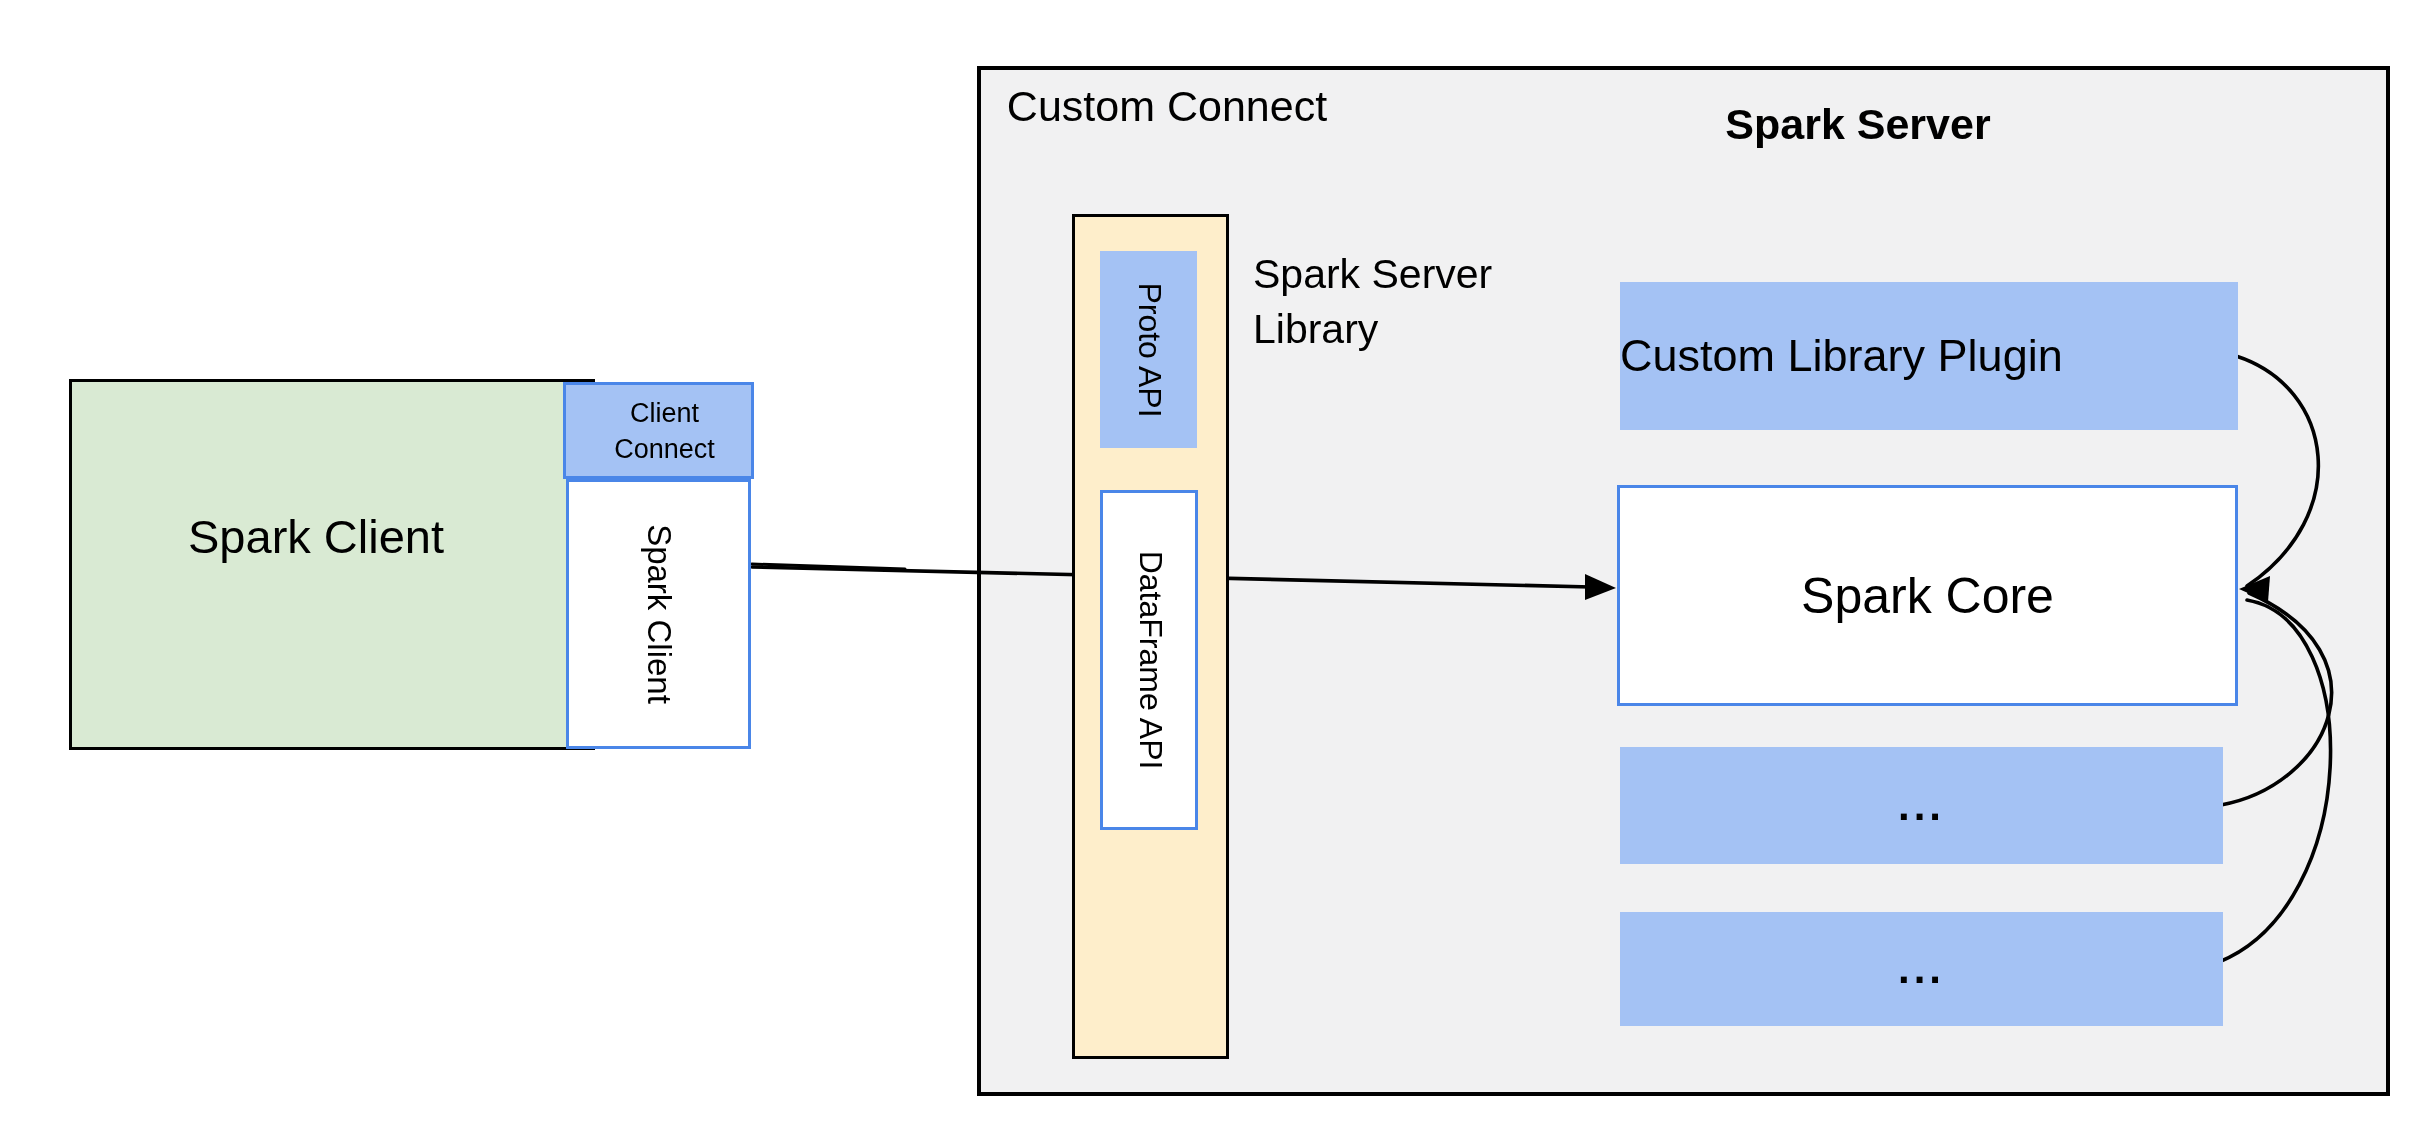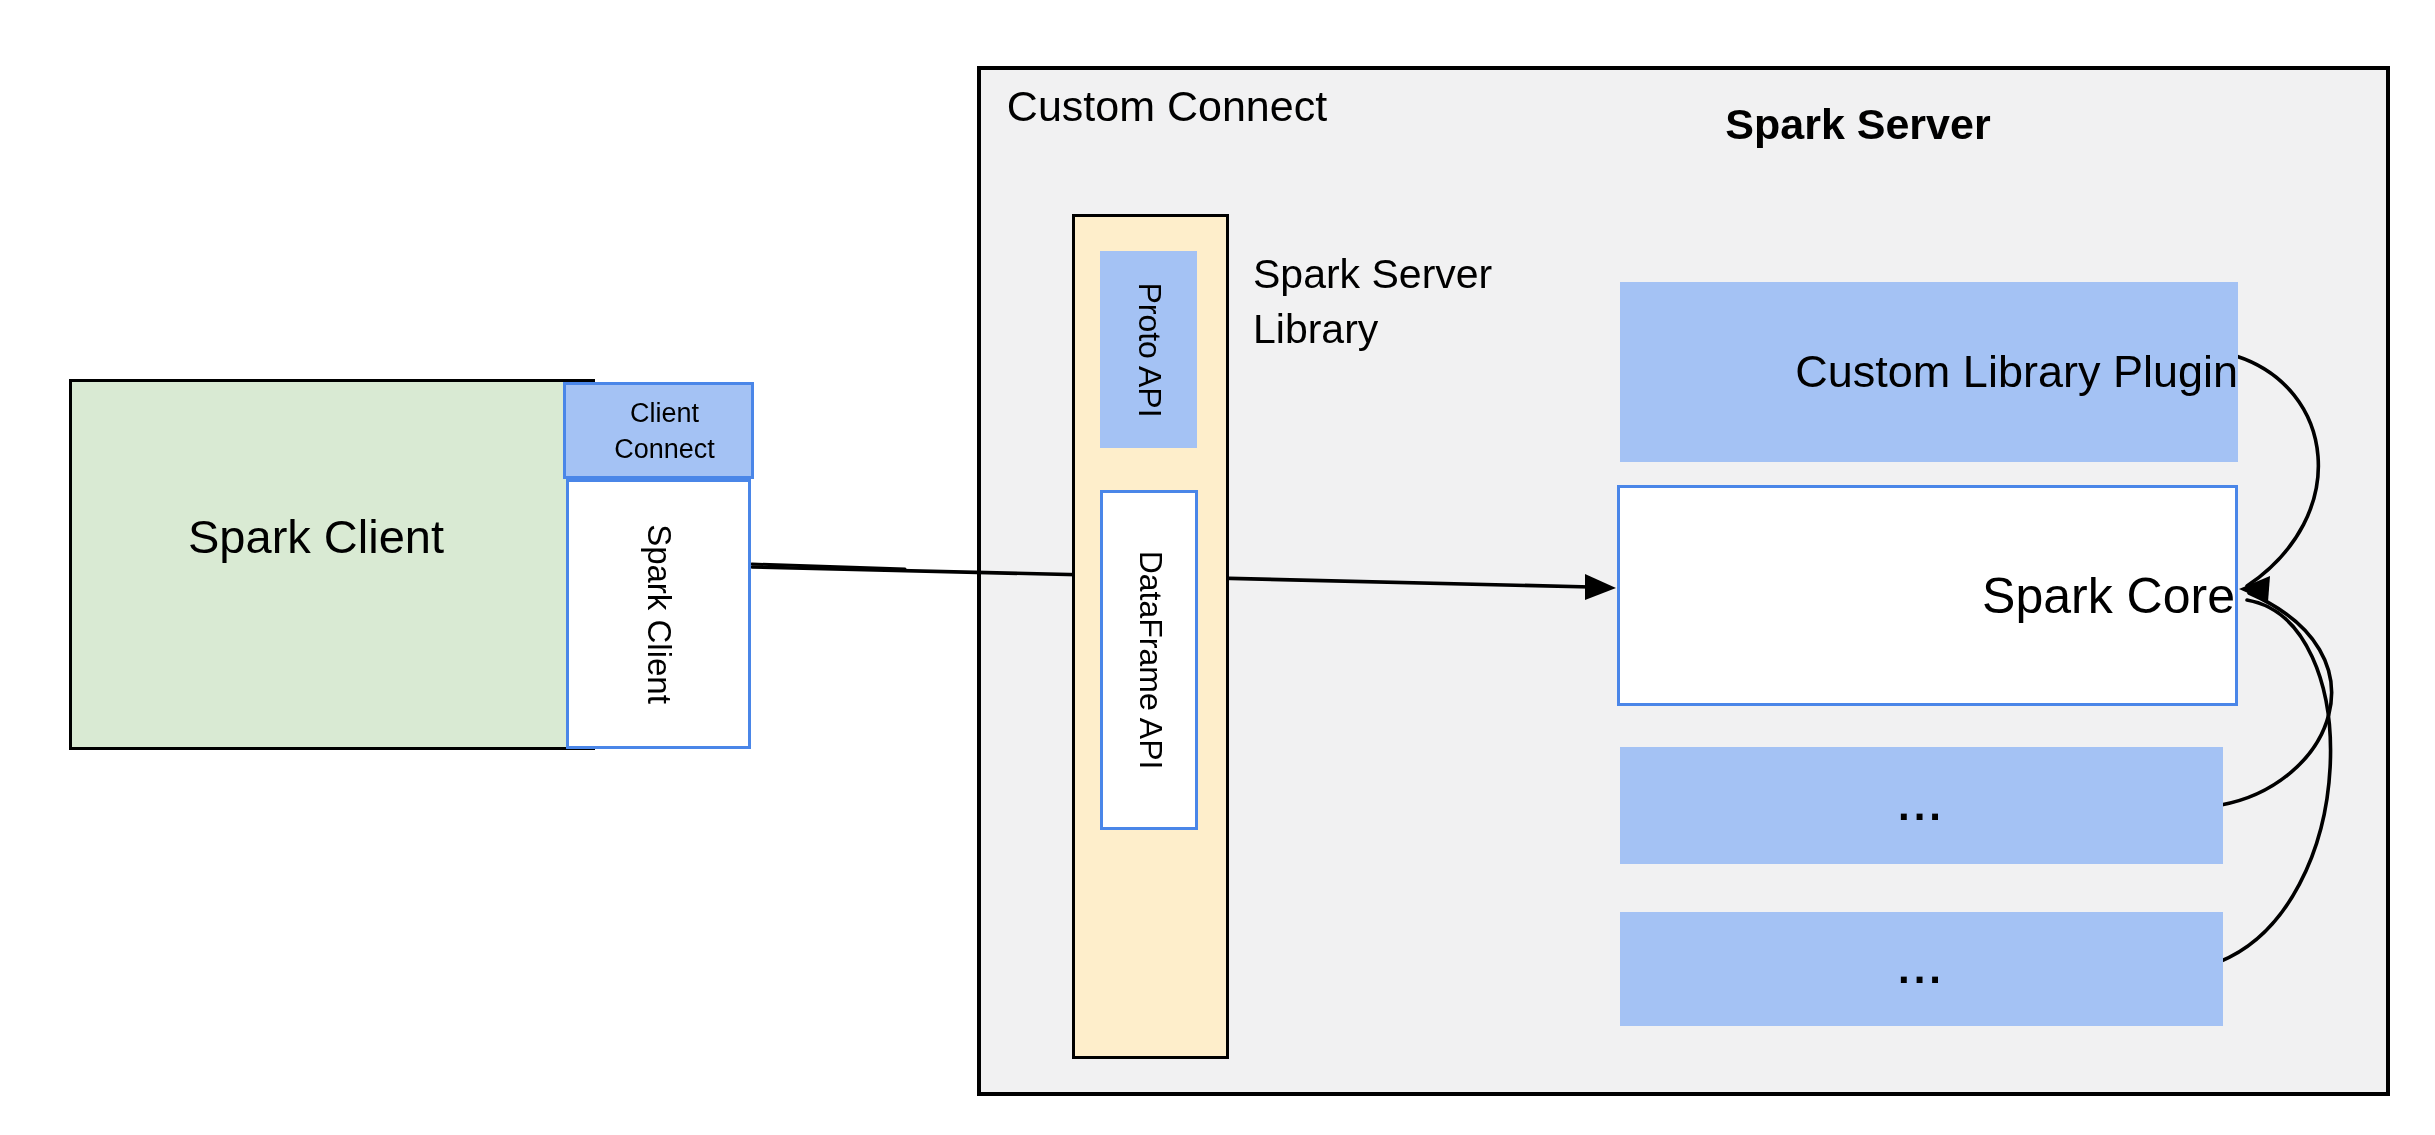--- a/index.html
+++ b/index.html
@@ -63,28 +63,28 @@
   .dataframe-api-box {
     left:1100px; top:490px; width:98px; height:340px;
     background:#ffffff; border:3px solid var(--c-blue-border);
   }
   .dataframe-api-label { left:1150px; top:660px; font-size:32px; }
 
   .server-lib-caption { left:1253px; top:247px; font-size:41px; line-height:55px; }
   .server-title { left:1658px; top:100px; width:400px; text-align:center; font-size:43px; font-weight:bold; }
 
   .custom-plugin {
-    left:1620px; top:282px; width:618px; height:180px;
+    left:1620px; top:282px; width:618px; height:148px;
     background:var(--c-blue-fill);
-    display:flex; align-items:center; justify-content:flex-end; font-size:45px;
+    display:flex; align-items:center; justify-content:flex-start; font-size:45px;
   }
   .spark-core {
     left:1617px; top:485px; width:621px; height:221px;
     background:#ffffff; border:3px solid var(--c-blue-border);
-    display:flex; align-items:center; justify-content:flex-end; font-size:50px;
+    display:flex; align-items:center; justify-content:center; font-size:50px;
   }
   .placeholder-box {
     left:1620px; width:603px; background:var(--c-blue-fill);
     display:flex; align-items:center; justify-content:center;
     font-size:42px; font-weight:bold; letter-spacing:4px;
   }
   .placeholder-1 { top:747px; height:117px; }
   .placeholder-2 { top:912px; height:114px; }
 </style>
 </head>

